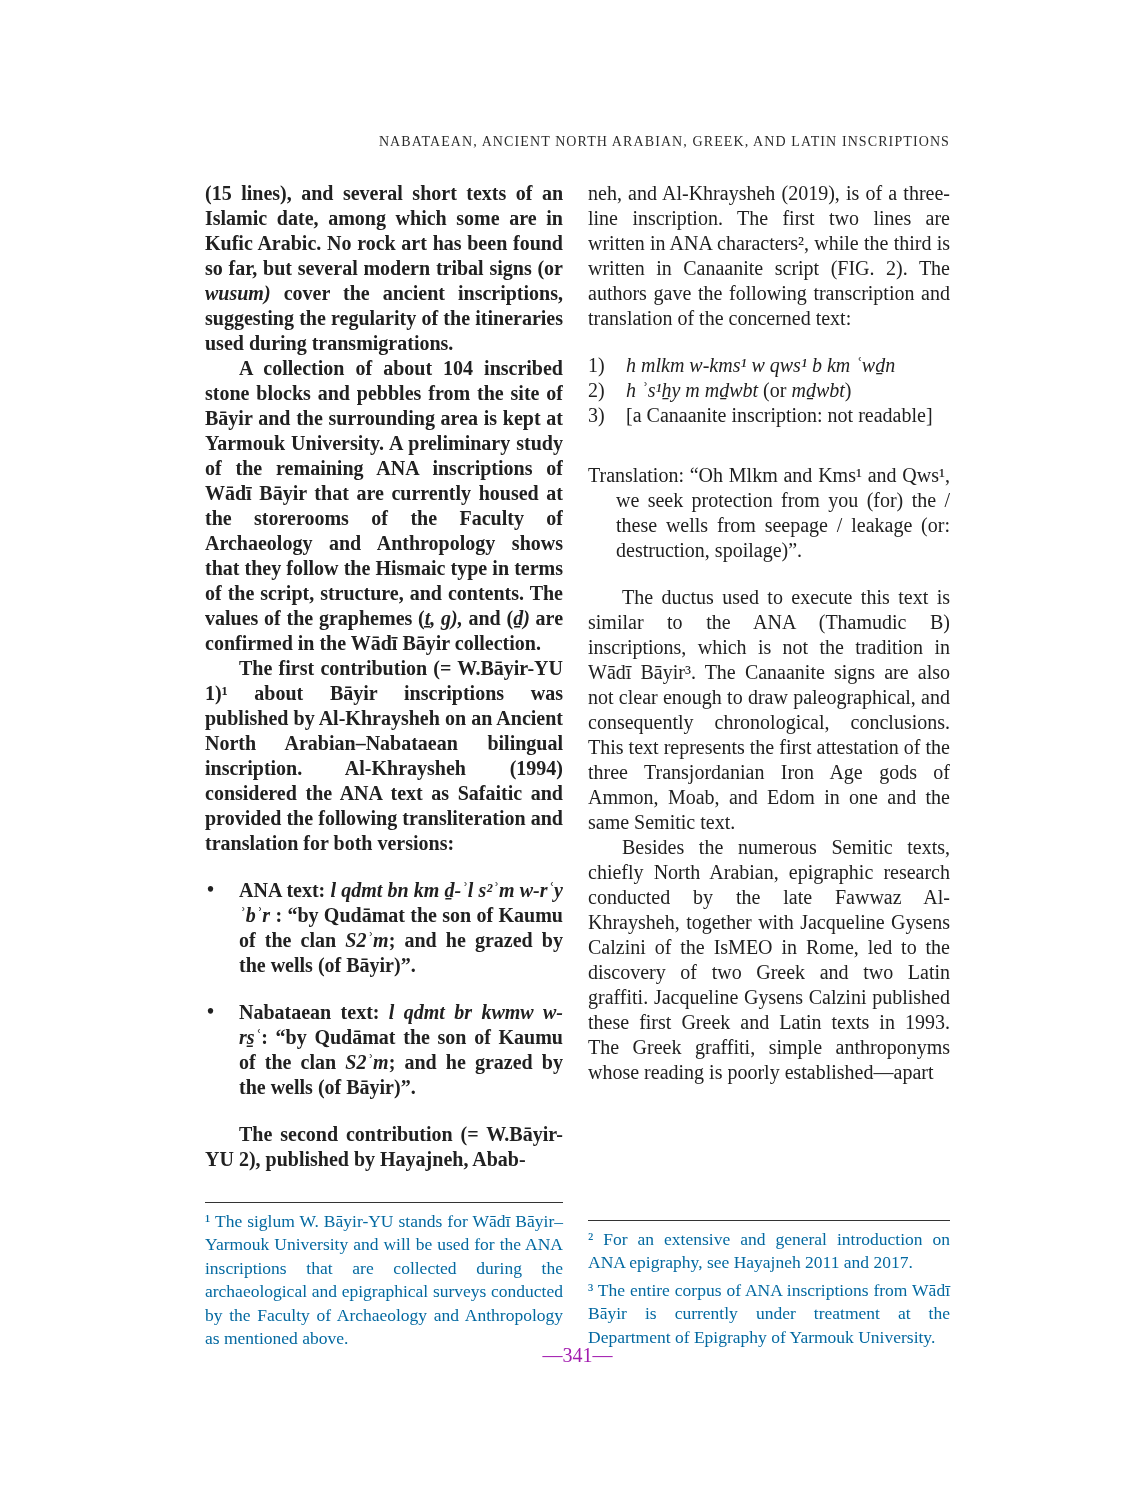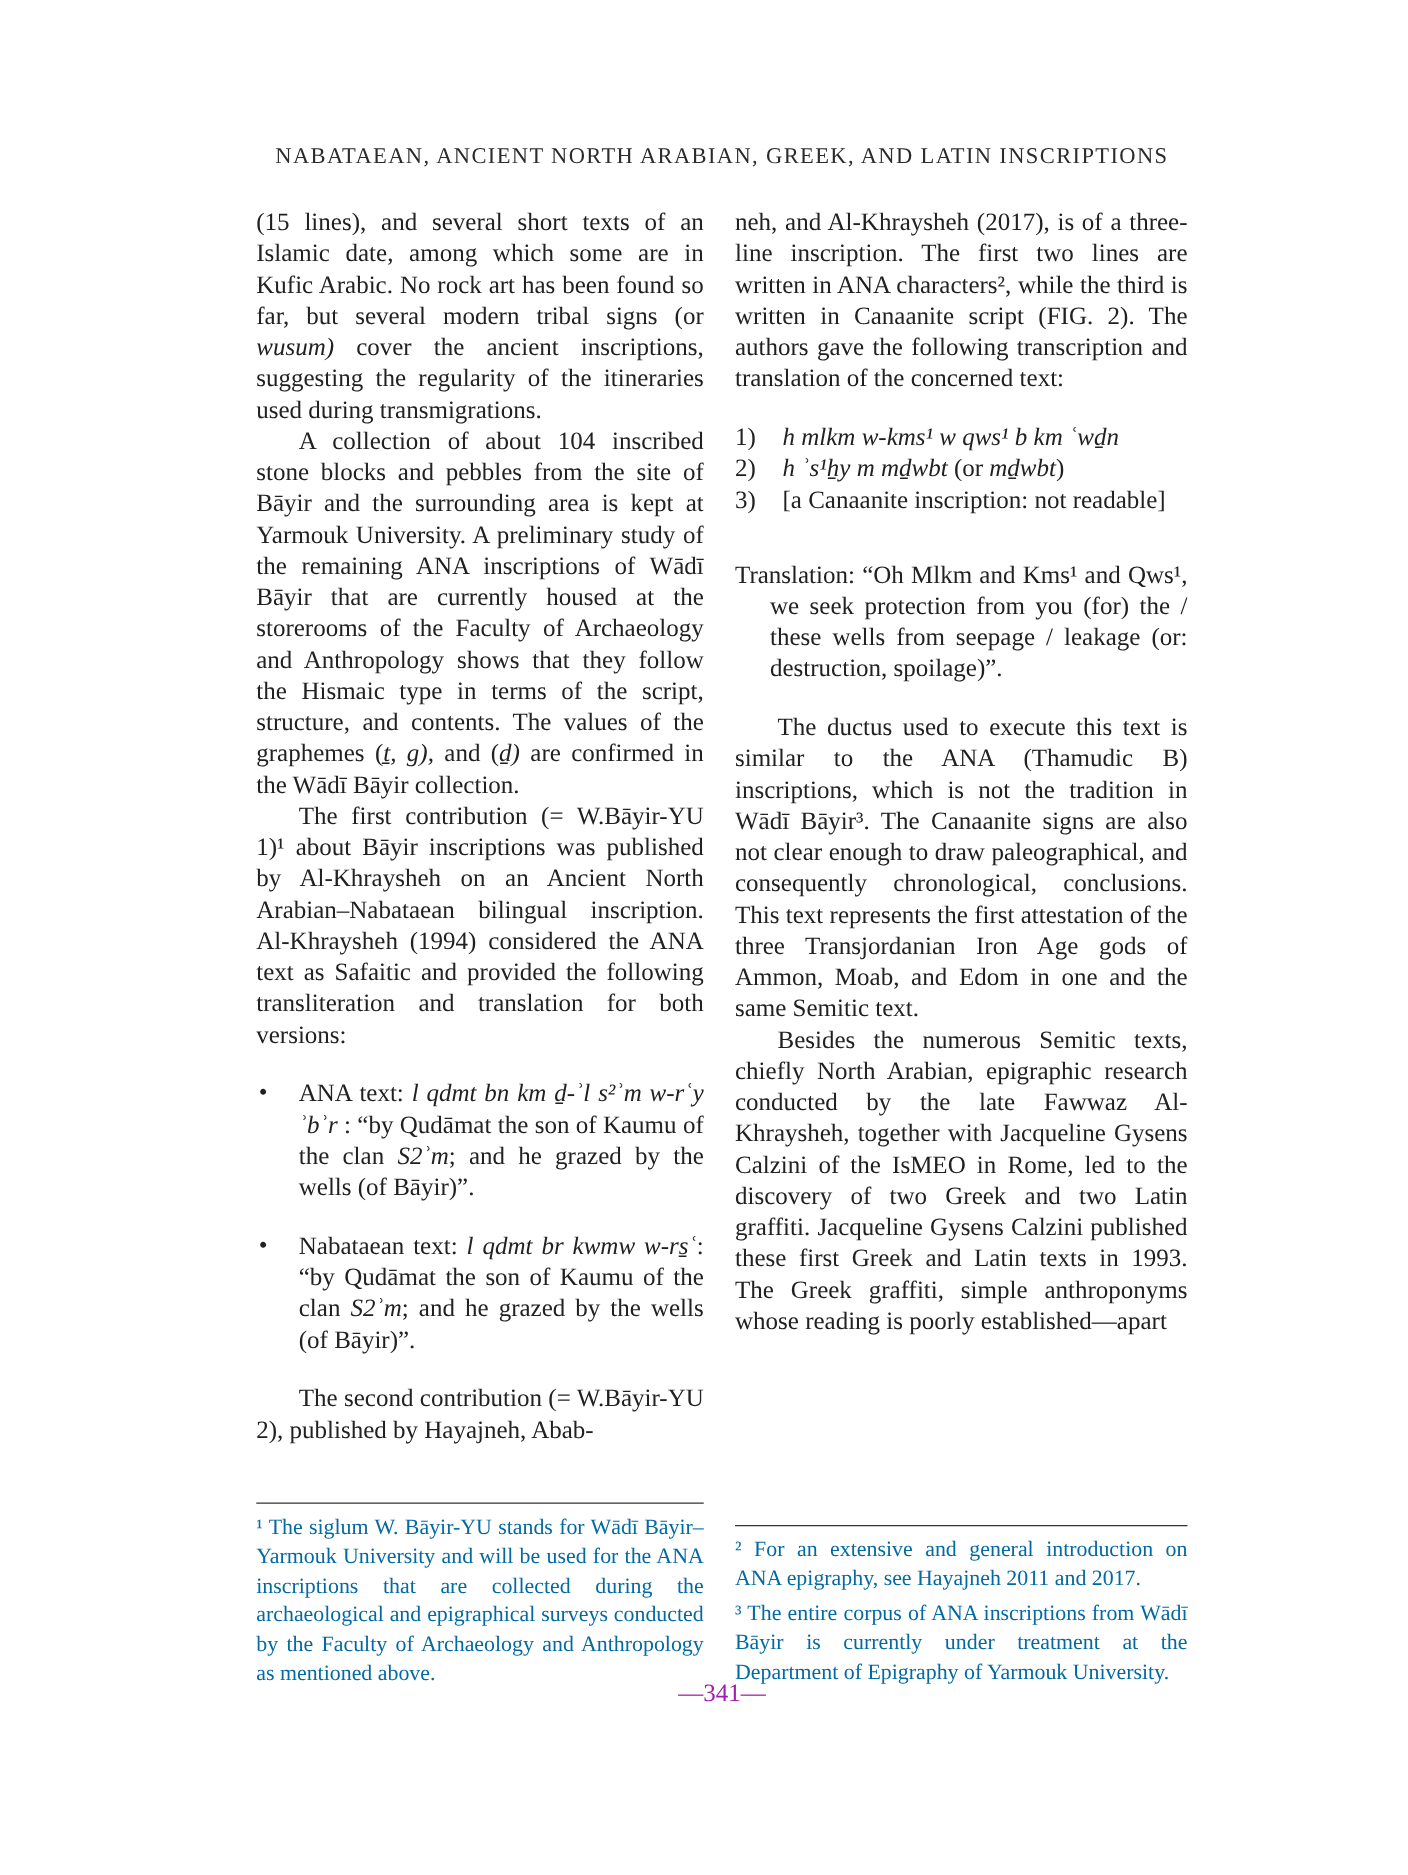--- a/index.html
+++ b/index.html
@@ -7,29 +7,30 @@
   .page {
     position:relative;
     width:1126px; height:1500px;
     background:#ffffff;
     color:#212121;
     font-family:"Liberation Serif","DejaVu Serif",serif;
     overflow:hidden;
   }
   .content { position:absolute; left:205px; top:114px; width:745px; }
   .running-header {
-    text-align:center;
-    font-size:18px;
+    text-align:right;
+    font-size:14px;
     letter-spacing:1.1px;
     color:#2b2b2b;
     white-space:nowrap;
     margin-bottom:31px;
+    margin-top:20px;
   }
   .cols { display:flex; gap:25px; }
-  .col-left  { width:358px; max-height:1036px; overflow:hidden; }
+  .col-left  { width:358px; max-height:1036px; overflow:hidden;font-weight:bold; }
   .col-right { width:362px; max-height:1054px; overflow:hidden; }
   p.body {
     font-size:20px;
     line-height:25px;
     text-align:justify;
     color:#212121;
   }
   .indent { text-indent:34px; }
   .i { font-style:italic; }
   .mt { margin-top:22px; }
@@ -79,21 +80,21 @@
 
         <div class="bullet-item">
           <span class="bullet-marker">•</span>
           <p class="body"><span>Nabataean text: </span><span class="i">l qdmt br kwmw w-rs̱ʿ</span><span>: “by Qudāmat the son of Kaumu of the clan </span><span class="i">S2ʾm</span><span>; and he grazed by the wells (of Bāyir)”.</span></p>
         </div>
 
         <p class="body indent mt"><span>The second contribution (= W.Bāyir-YU 2), published by Hayajneh, Abab-</span></p>
       </div>
 
       <div class="col-right">
-        <p class="body"><span>neh, and Al-Khraysheh (2017), is of a three-line inscription. The first two lines are written in ANA characters², while the third is written in Canaanite script (FIG. 2). The authors gave the following transcription and translation of the concerned text:</span></p>
+        <p class="body"><span>neh, and Al-Khraysheh (2019), is of a three-line inscription. The first two lines are written in ANA characters², while the third is written in Canaanite script (FIG. 2). The authors gave the following transcription and translation of the concerned text:</span></p>
 
         <div class="num-list">
           <div class="num-item">
             <span class="num">1)</span>
             <p class="body"><span class="i">h mlkm w-kms¹ w qws¹ b km ʿwḏn</span></p>
           </div>
           <div class="num-item">
             <span class="num">2)</span>
             <p class="body"><span class="i">h ʾs¹ẖy m mḏwbt</span><span> (or </span><span class="i">mḏwbt</span><span>)</span></p>
           </div>

